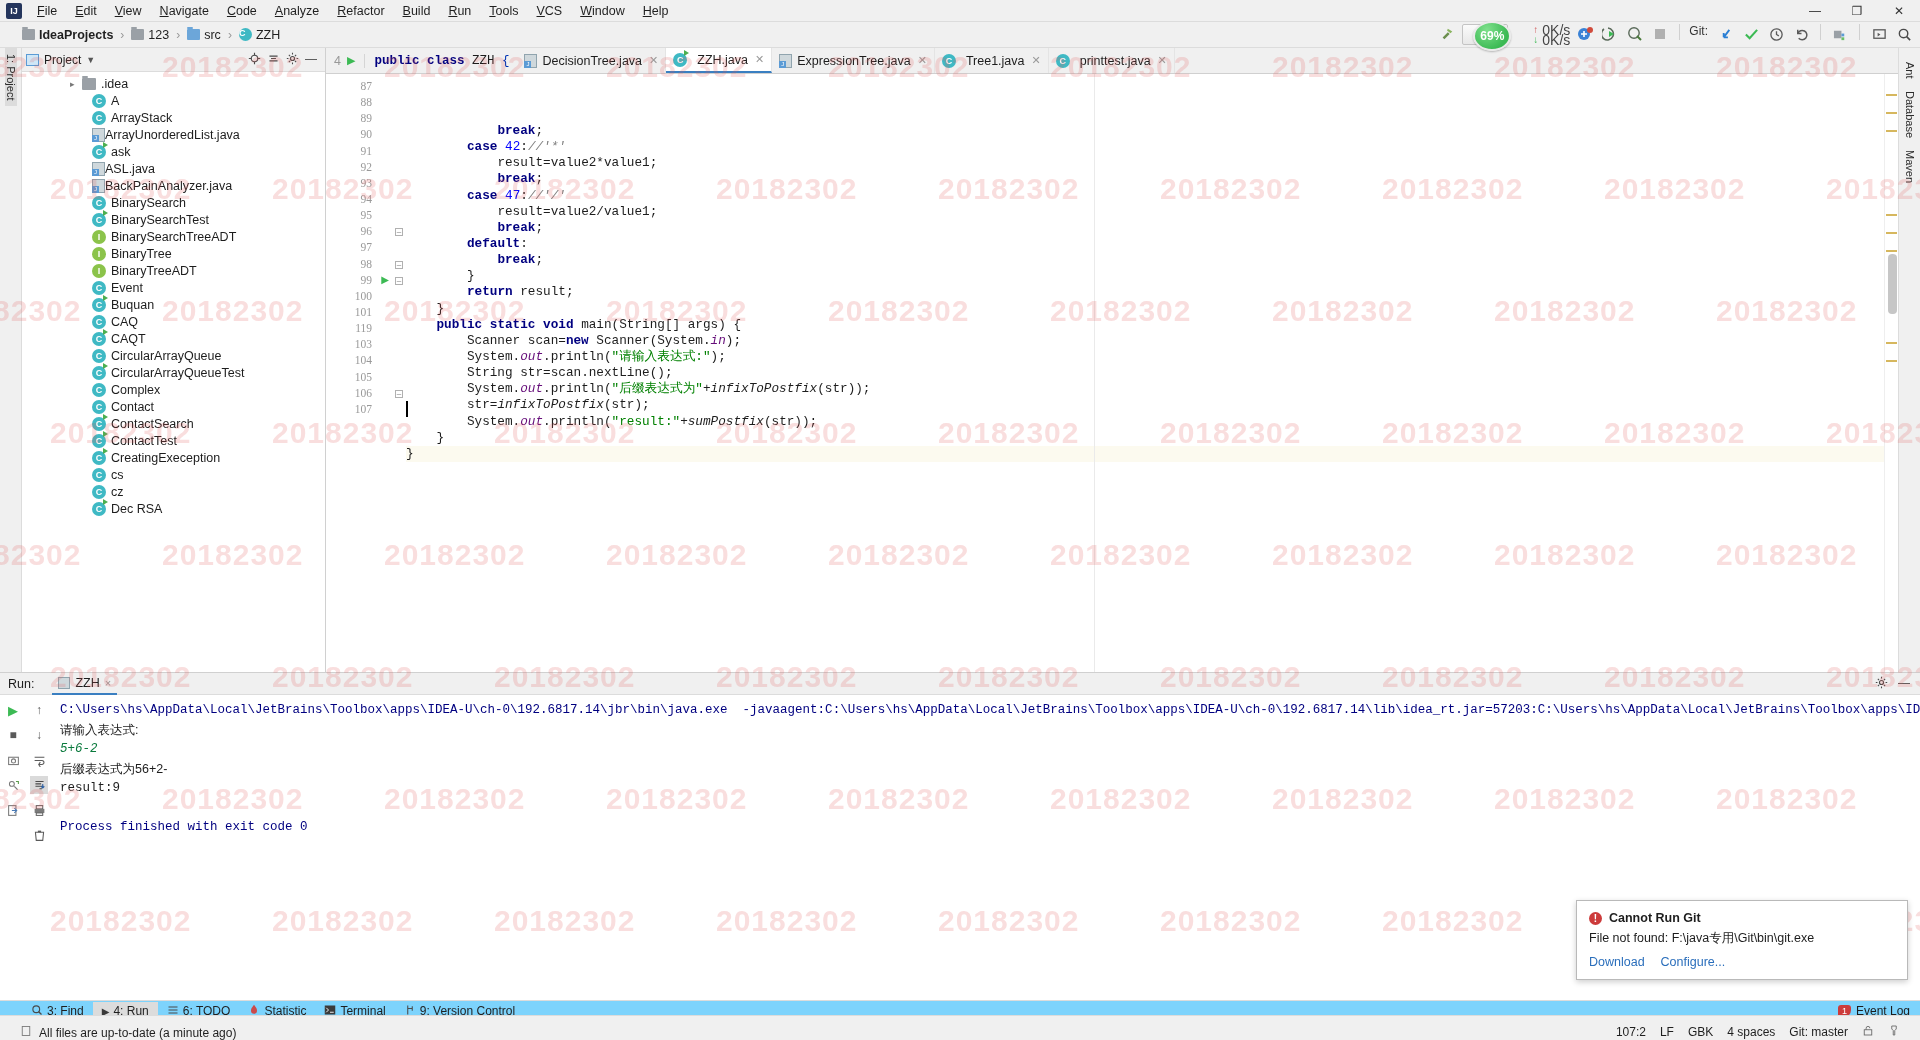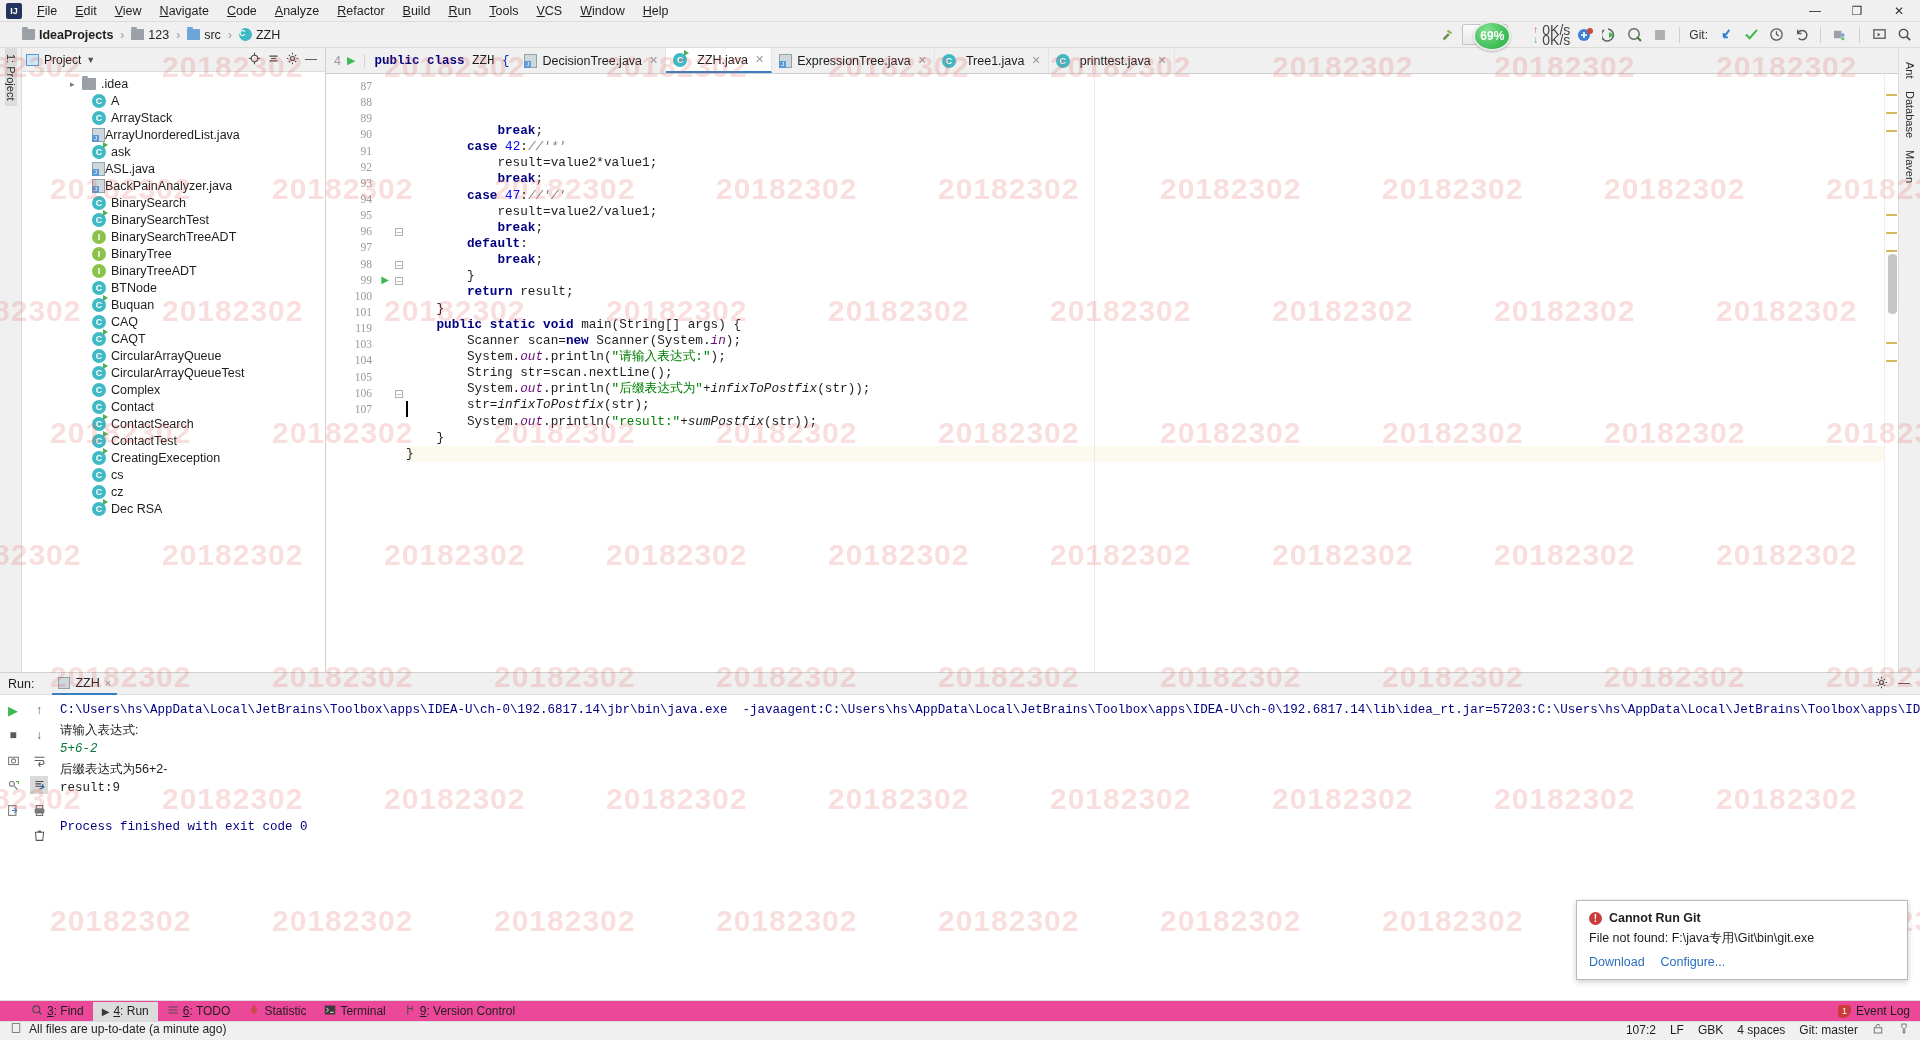--- a/index.html
+++ b/index.html
@@ -62,21 +62,21 @@
   .folder-ic.blue{ background:#6ca6d9; }
   .folder-ic::before{
     content:"";position:absolute;top:-2px;left:0;width:6px;height:2px;
     background:inherit;border-radius:1px;
   }
   .jclass-ic{
     width:13px;height:13px;border-radius:50%;background:#3fb9c4;color:#fff;
     font-size:9px;font-weight:bold;display:inline-flex;align-items:center;
     justify-content:center;
   }
-  #nav-right { margin-left:auto; display:flex; align-items:center; gap:5px; padding-right:6px;}
+  #nav-right { margin-left:auto; display:flex; gap:5px; padding-right:6px;}
   .tb-ic {
     width:20px;height:20px;display:flex;align-items:center;justify-content:center;
     font-size:13px;color:#4a4a4a;
   }
   #mem-indicator {
     width:46px;height:21px;background:linear-gradient(#fbfbfb,#e8e8e8);
     border:1px solid #c4c4c4;border-radius:2px;display:flex;align-items:center;
     justify-content:flex-end;position:relative;
   }
   #mem-bubble{
@@ -186,33 +186,33 @@
   .rt{ width:18px;height:18px;display:flex;align-items:center;justify-content:center;font-size:12px;color:#5a5a5a;}
   .rt.green{ color:#3cba54;font-size:13px;}
   .rt.sel{ background:#dadada; }
   #console{ flex:1;padding:6px 0 0 8px;font-family:"Liberation Mono",monospace;font-size:12.5px;overflow:hidden;position:relative;}
   .conline{ line-height:19.5px;white-space:pre;color:#1d1d1d;}
   .con-in{ color:#0a7a3d;font-style:italic; }
   .con-sys{ color:#000080; }
   .con-cjk{ font-family:"Liberation Sans",sans-serif; }
   
   #tool-strip{
-    height:21px;background:#ec4899;border-top:1px solid #dcdcdc;
+    height:21px;background:#7dd3fc;border-top:1px solid #dcdcdc;
     display:flex;align-items:center;font-size:12px;padding-left:22px;gap:12px;
     position:relative;z-index:20;
   }
   .tbtn{ display:flex;align-items:center;gap:4px;padding:2px 9px;color:#1f1f1f;white-space:nowrap;}
   .tbtn.active{ background:#dcdcdc; }
   .tbtn u{ text-decoration:underline; }
   #tool-strip .right{ margin-left:auto;display:flex;align-items:center;gap:5px;padding-right:10px;}
   .badge-red{ width:13px;height:13px;background:#cc3b3b;color:#fff;border-radius:3px 3px 8px 3px;font-size:9px;display:flex;align-items:center;justify-content:center;}
   
   #statusbar{
-    height:19px;background:#f0f0f0;border-top:1px solid #dcdcdc;display:flex;
-    align-items:flex-start;font-size:12px;padding:0 10px;color:#1f1f1f;position:relative;z-index:20;
+    height:25px;background:#f0f0f0;border-top:1px solid #dcdcdc;display:flex;
+    align-items:flex-end;font-size:12px;padding:0 20px;color:#1f1f1f;position:relative;z-index:20;
   }
   #statusbar .right{ margin-left:auto;display:flex;align-items:center;gap:14px;}
   
   #notif{
     position:absolute;right:12px;bottom:60px;width:332px;background:#fff;
     border:1px solid #b9b9b9;box-shadow:0 2px 6px rgba(0,0,0,.2);z-index:40;
     padding:10px 12px 10px 12px;
   }
   #notif .nt-title{ display:flex;align-items:center;gap:7px;font-weight:bold;font-size:12.5px;margin-bottom:5px;}
   #notif .err-ic{
@@ -446,21 +446,21 @@
         <div class="tnode" style="position: relative; padding-left: 70px;">
           <span class="ic16 ic-i">I</span>
           <span>BinaryTree</span>
         </div>
         <div class="tnode" style="position: relative; padding-left: 70px;">
           <span class="ic16 ic-i">I</span>
           <span>BinaryTreeADT</span>
         </div>
         <div class="tnode" style="position: relative; padding-left: 70px;">
           <span class="ic16 ic-c">C</span>
-          <span>BTNode</span>
+          <span>Event</span>
         </div>
         <div class="tnode" style="position: relative; padding-left: 70px;">
           <span class="ic16 ic-cg">C</span>
           <span>Buquan</span>
         </div>
         <div class="tnode" style="position: relative; padding-left: 70px;">
           <span class="ic16 ic-c">C</span>
           <span>CAQ</span>
         </div>
         <div class="tnode" style="position: relative; padding-left: 70px;">

